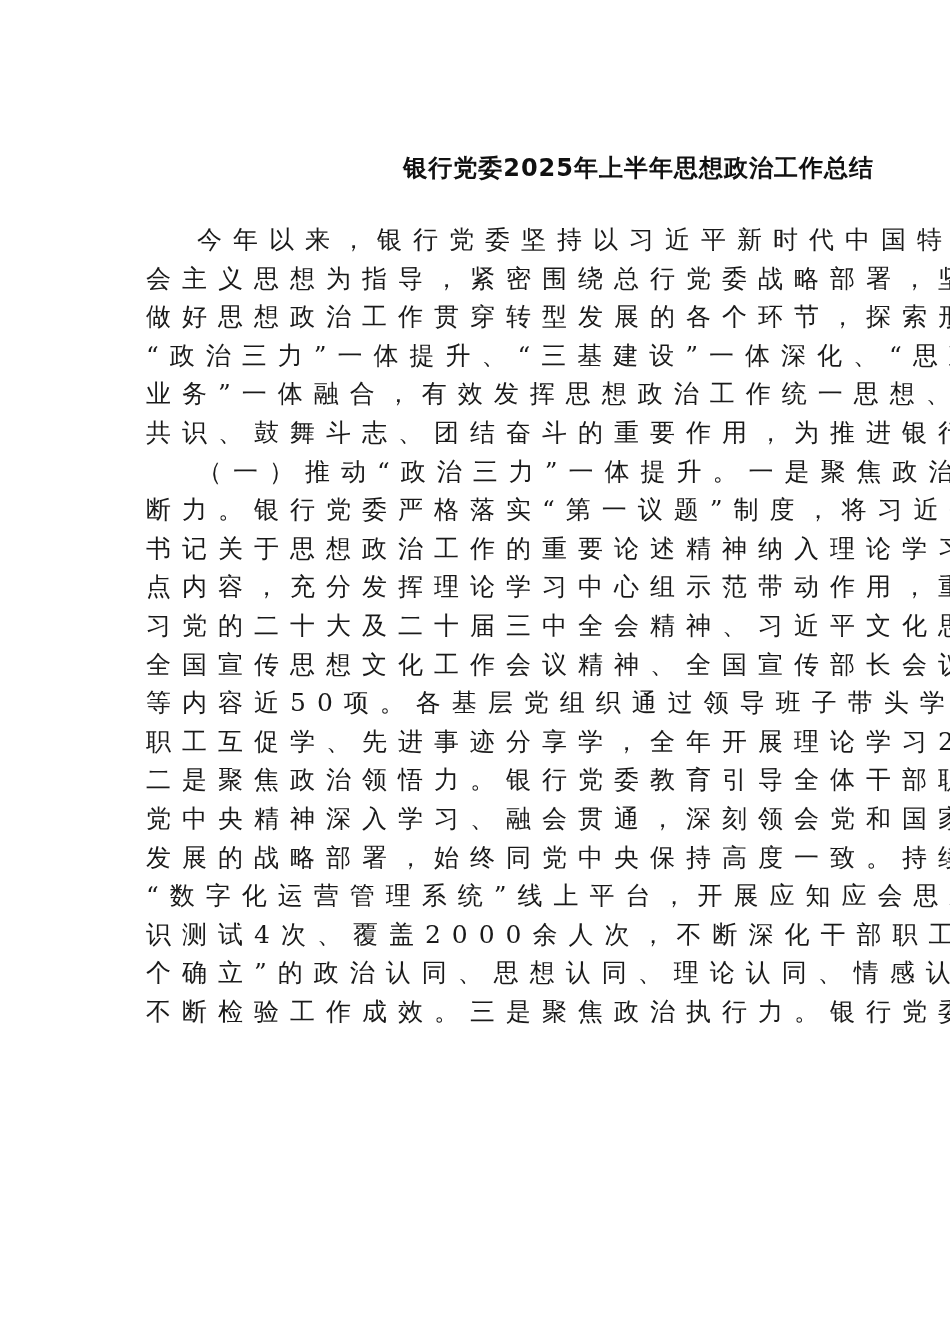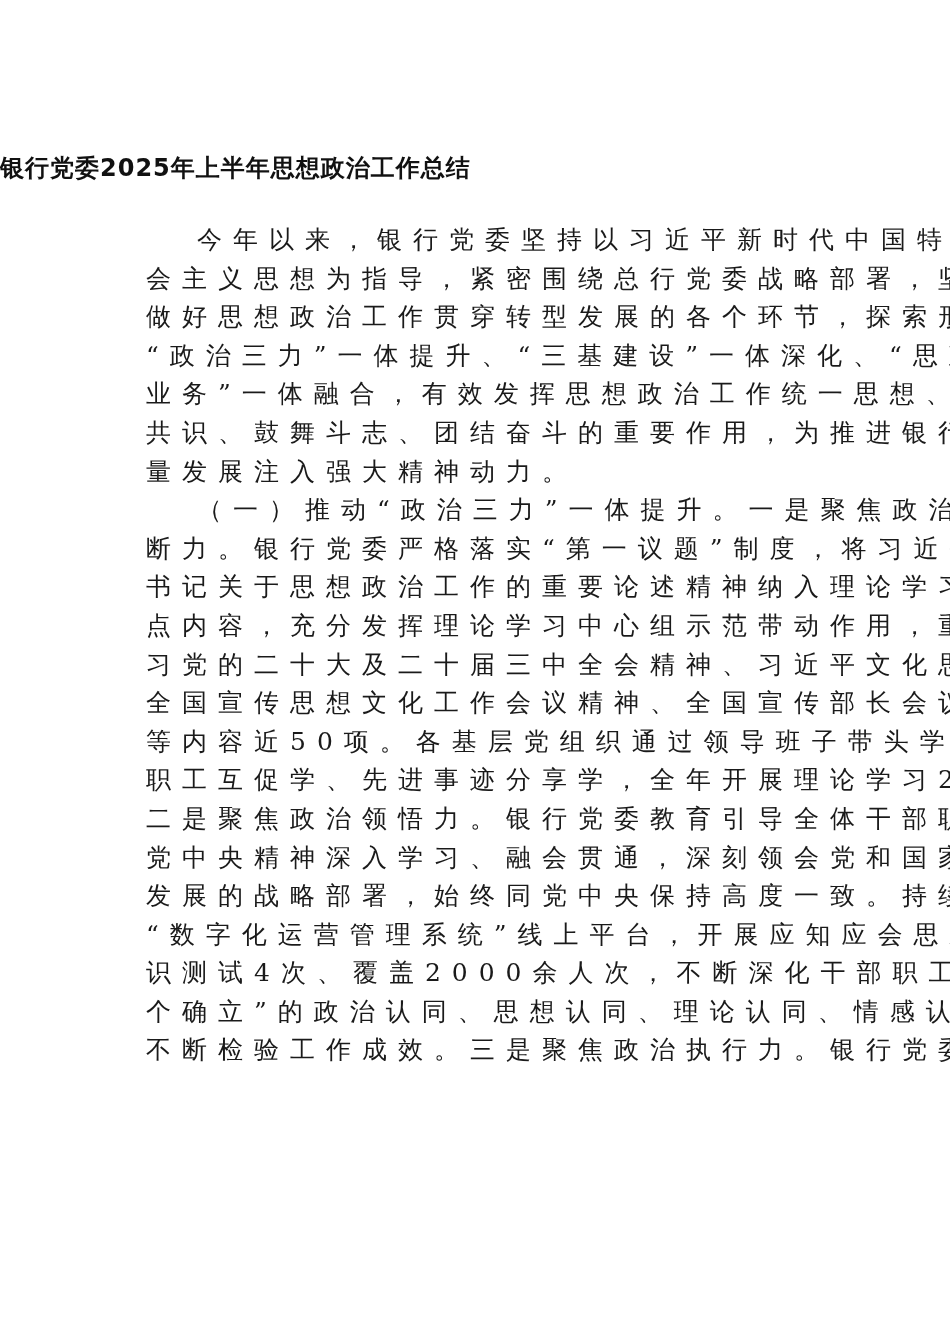--- a/index.html
+++ b/index.html
@@ -20,21 +20,21 @@
     left: 0; top: 0;
     width: 950px;
     height: 1344px;
     background: #ffffff;
   }
   .title {
     position: absolute;
     top: 150px;
     left: 0;
     width: 874px;
-    text-align: left;
+    text-align: right;
     font-size: 24px;
     font-weight: bold;
     letter-spacing: 1px;
     line-height: 36px;
     font-family: "DejaVu Sans", "Liberation Sans", sans-serif;
     color: #111;
   }
   .body {
     position: absolute;
     top: 221px;
@@ -56,21 +56,20 @@
 
 <div class="page">
   <div class="title">银行党委2025年上半年思想政治工作总结</div>
   <div class="body">
     <div class="line indent">今年以来，银行党委坚持以习近平新时代中国特色社</div>
     <div class="line">会主义思想为指导，紧密围绕总行党委战略部署，坚持把</div>
     <div class="line">做好思想政治工作贯穿转型发展的各个环节，探索形成了</div>
     <div class="line">“政治三力”一体提升、“三基建设”一体深化、“思政</div>
     <div class="line">业务”一体融合，有效发挥思想政治工作统一思想、凝聚</div>
     <div class="line">共识、鼓舞斗志、团结奋斗的重要作用，为推进银行高质</div>
-    <div class="line">量发展注入强大精神动力。</div>
     <div class="line indent">（一）推动“政治三力”一体提升。一是聚焦政治判</div>
     <div class="line">断力。银行党委严格落实“第一议题”制度，将习近平总</div>
     <div class="line">书记关于思想政治工作的重要论述精神纳入理论学习的重</div>
     <div class="line">点内容，充分发挥理论学习中心组示范带动作用，重点学</div>
     <div class="line">习党的二十大及二十届三中全会精神、习近平文化思想、</div>
     <div class="line">全国宣传思想文化工作会议精神、全国宣传部长会议精神</div>
     <div class="line">等内容近50项。各基层党组织通过领导班子带头学、干部</div>
     <div class="line">职工互促学、先进事迹分享学，全年开展理论学习230余次。</div>
     <div class="line">二是聚焦政治领悟力。银行党委教育引导全体干部职工对</div>
     <div class="line">党中央精神深入学习、融会贯通，深刻领会党和国家事业</div>

